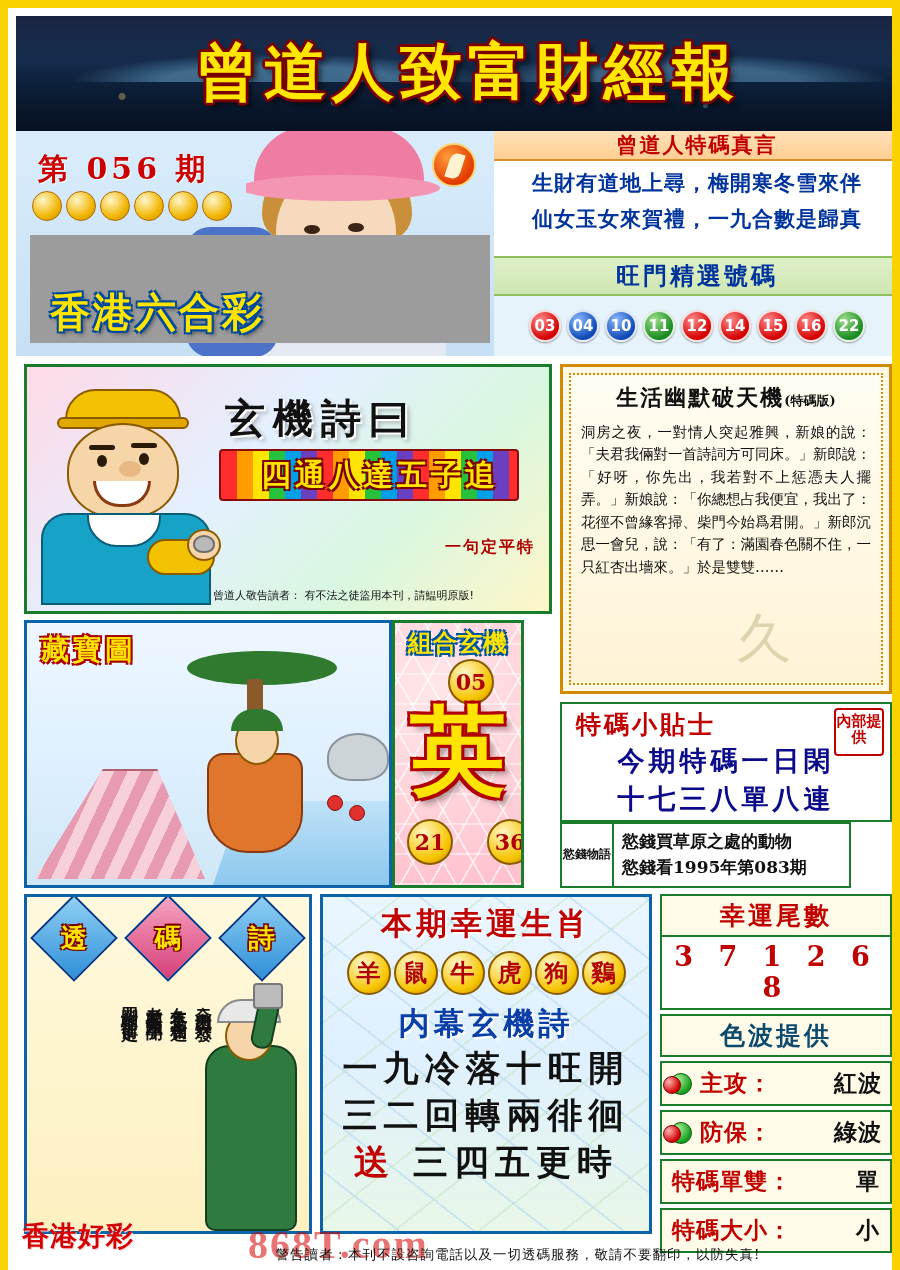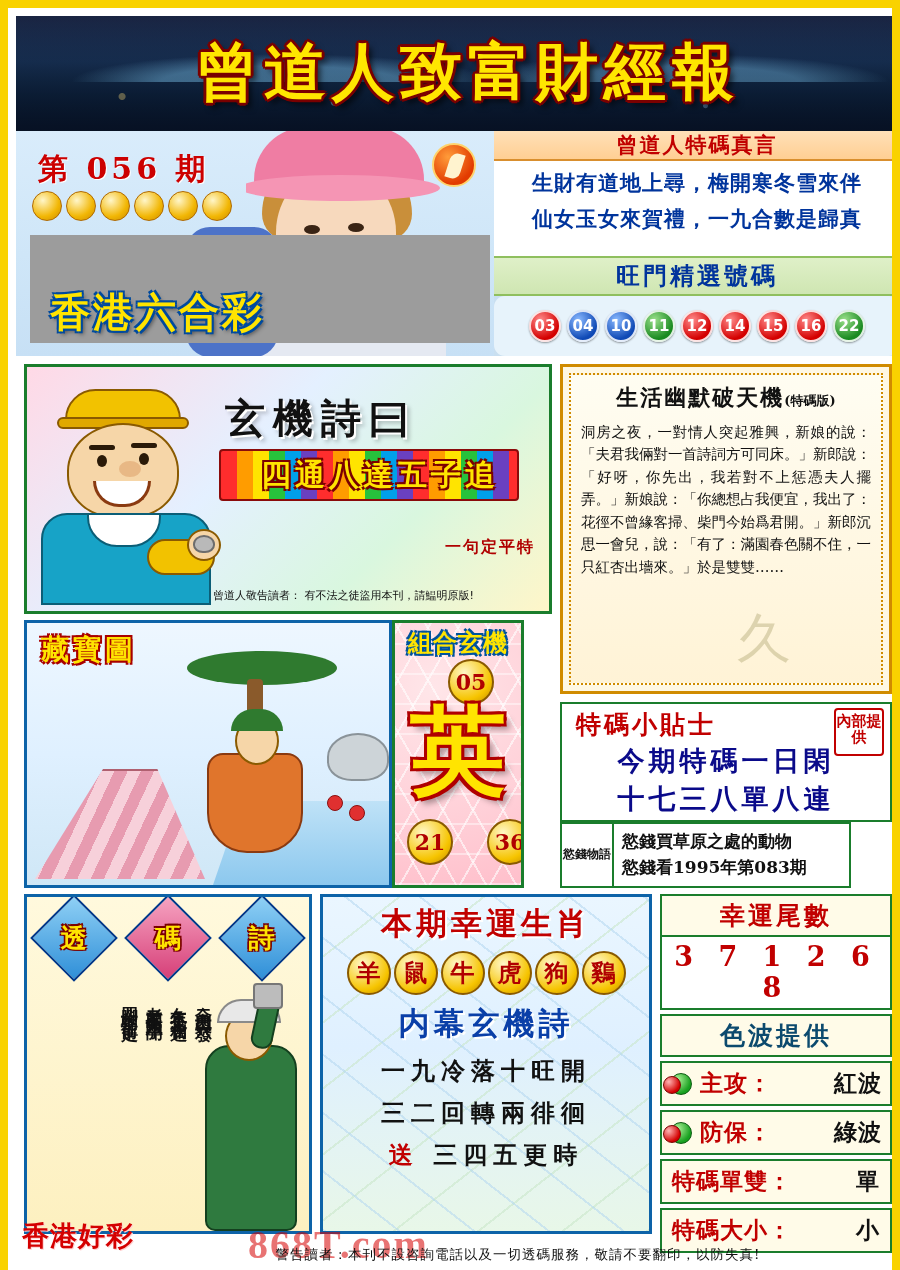--- a/index.html
+++ b/index.html
@@ -160,21 +160,21 @@
     position:absolute; left:478px; top:125px; width:406px; height:40px;
     background:linear-gradient(180deg,#dff0c8,#cfe6b2);
     border-top:2px solid #8fbf5e; border-bottom:2px solid #8fbf5e;
     display:flex; align-items:center; justify-content:center;
     font-family:"DejaVu Serif", serif; font-weight:bold; font-size:24px; color:#00349c;
     letter-spacing:3px;
   }
   .hot-balls {
     position:absolute; left:478px; top:165px; width:406px; height:60px;
     background:#e7f3fb;
-    display:flex; align-items:center; justify-content:center; gap:6px;border-radius:11px;
+    display:flex; align-items:center; justify-content:center; gap:6px;
   }
   .hot-ball {
     width:32px; height:32px; border-radius:50%;
     display:flex; align-items:center; justify-content:center;
     color:#ffffff; font-size:15px; font-weight:bold;
     border:2px solid rgba(255,255,255,.85);
     box-shadow:0 1px 2px rgba(0,0,0,.4);
   }
   .hb-red { background:radial-gradient(circle at 34% 28%, #ff8a8a, #d40000 70%); }
   .hb-blue { background:radial-gradient(circle at 34% 28%, #8ab9ff, #0f49b5 70%); }
@@ -425,22 +425,22 @@
     border:2px solid #8a5a00;
     display:flex; align-items:center; justify-content:center;
     font-family:"DejaVu Serif", serif; font-weight:bold; font-size:24px; color:#b00000;
   }
   .bm-t2 {
     position:relative; text-align:center; margin-top:8px;
     font-family:"DejaVu Serif", serif; font-weight:bold; font-size:31px; color:#0a3fa8;
     letter-spacing:4px; text-shadow:2px 2px 0 #ffffff;
   }
   .bm-line {
-    position:relative; text-align:center; margin-top:10px;
-    font-family:"DejaVu Serif", serif; font-weight:bold; font-size:24px; color:#111;
+    position:relative; text-align:center; margin-top:0;
+    font-family:"DejaVu Serif", serif; font-weight:bold; font-size:35px; color:#111;
     letter-spacing:6px;
   }
   .bm-line .red { color:#c10000; }
   
   .br { position:absolute; left:652px; top:886px; width:232px; height:340px; }
   .br-box {
     border:2px solid #1a7d2c; background:#fffbe8; margin-bottom:4px;
   }
   .br-title {
     text-align:center; font-family:"DejaVu Serif", serif; font-weight:bold;

